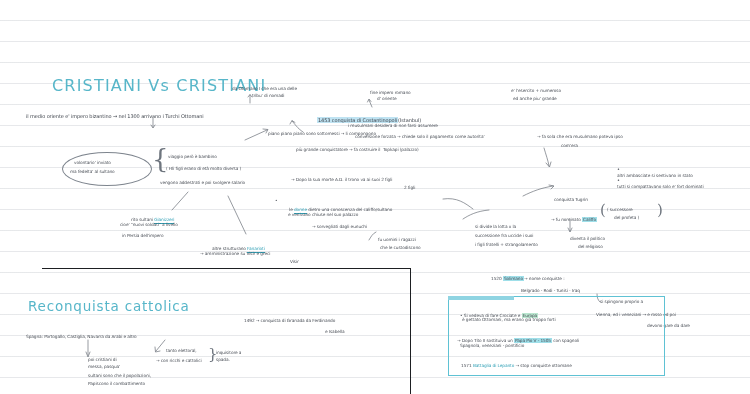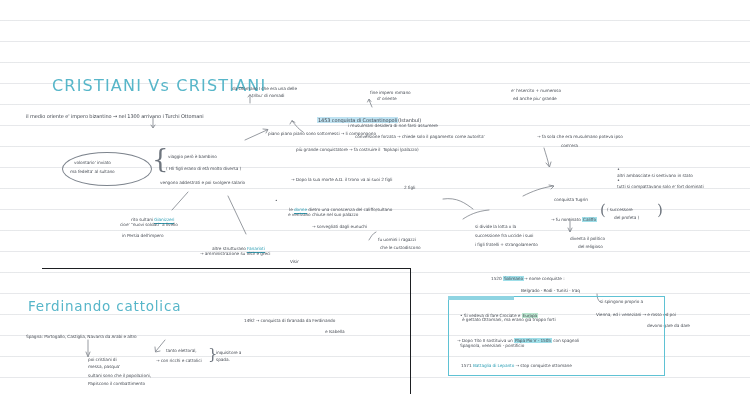--- a/index.html
+++ b/index.html
@@ -220,21 +220,21 @@
   </svg>
   <svg class="ink" style="left:566px;top:219px;" width="12" height="16">
     <path d="M4,0 L4,12 M2,9 L4,13 L6,9"></path>
   </svg>
   <svg class="ink" style="left:443px;top:197px;" width="50" height="26">
     <path d="M0,2 C14,0 22,6 30,12 M20,22 C26,18 34,14 46,13"></path>
   </svg>
 
   <div class="darkbox" style="left:42px;top:268px;width:368px;height:126px;"></div>
 
-  <div class="title2" style="left:28px;top:298px;">Ferdinando cattolica</div>
+  <div class="title2" style="left:28px;top:298px;">Reconquista cattolica</div>
 
   <div class="hw tiny" style="left:26px;top:334px;">Spagna: Portogallo, Castiglia, Navarra da Arabi e altro</div>
 
   <svg class="ink" style="left:84px;top:340px;" width="12" height="20">
     <path d="M4,0 L4,15 M2,12 L4,17 L6,12"></path>
   </svg>
   <div class="hw tiny" style="left:88px;top:357px;">poi cristiani di</div>
   <div class="hw tiny" style="left:88px;top:364px;">messa, pasqua'</div>
   <div class="hw tiny" style="left:88px;top:373px;">sultani sono che il popolazioni,</div>
   <div class="hw tiny" style="left:88px;top:381px;">Papiscono il combattimento</div>

